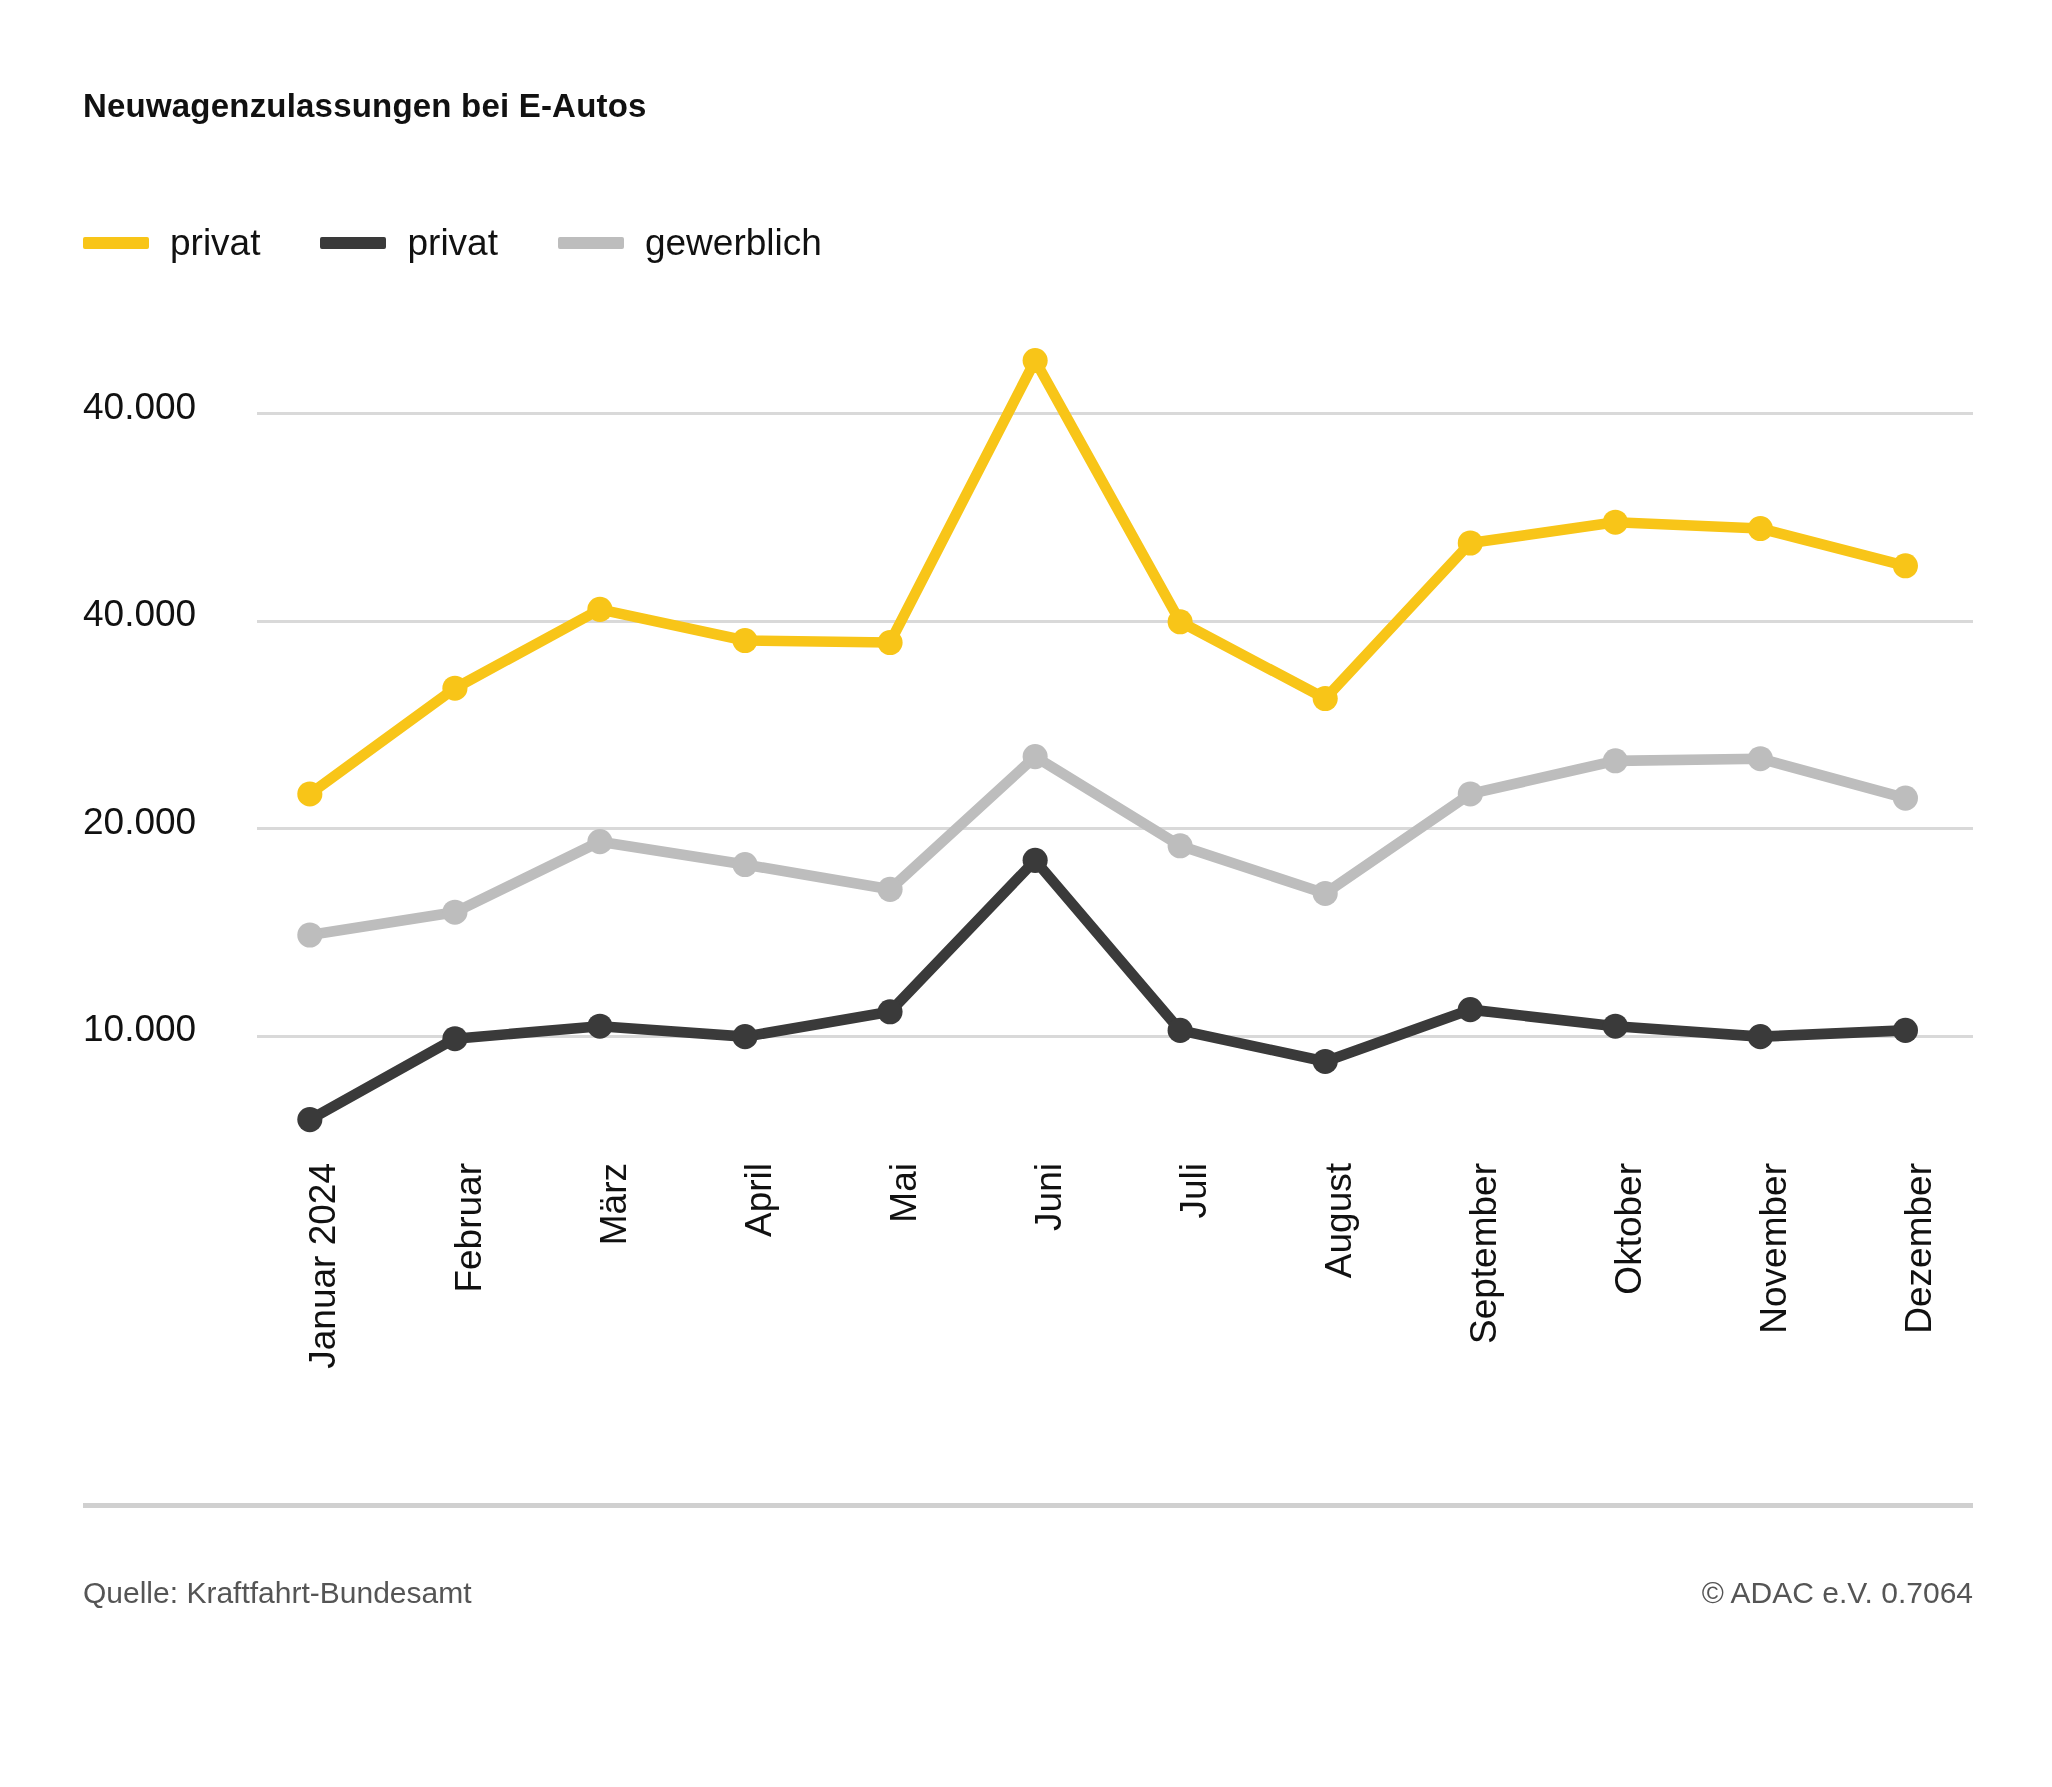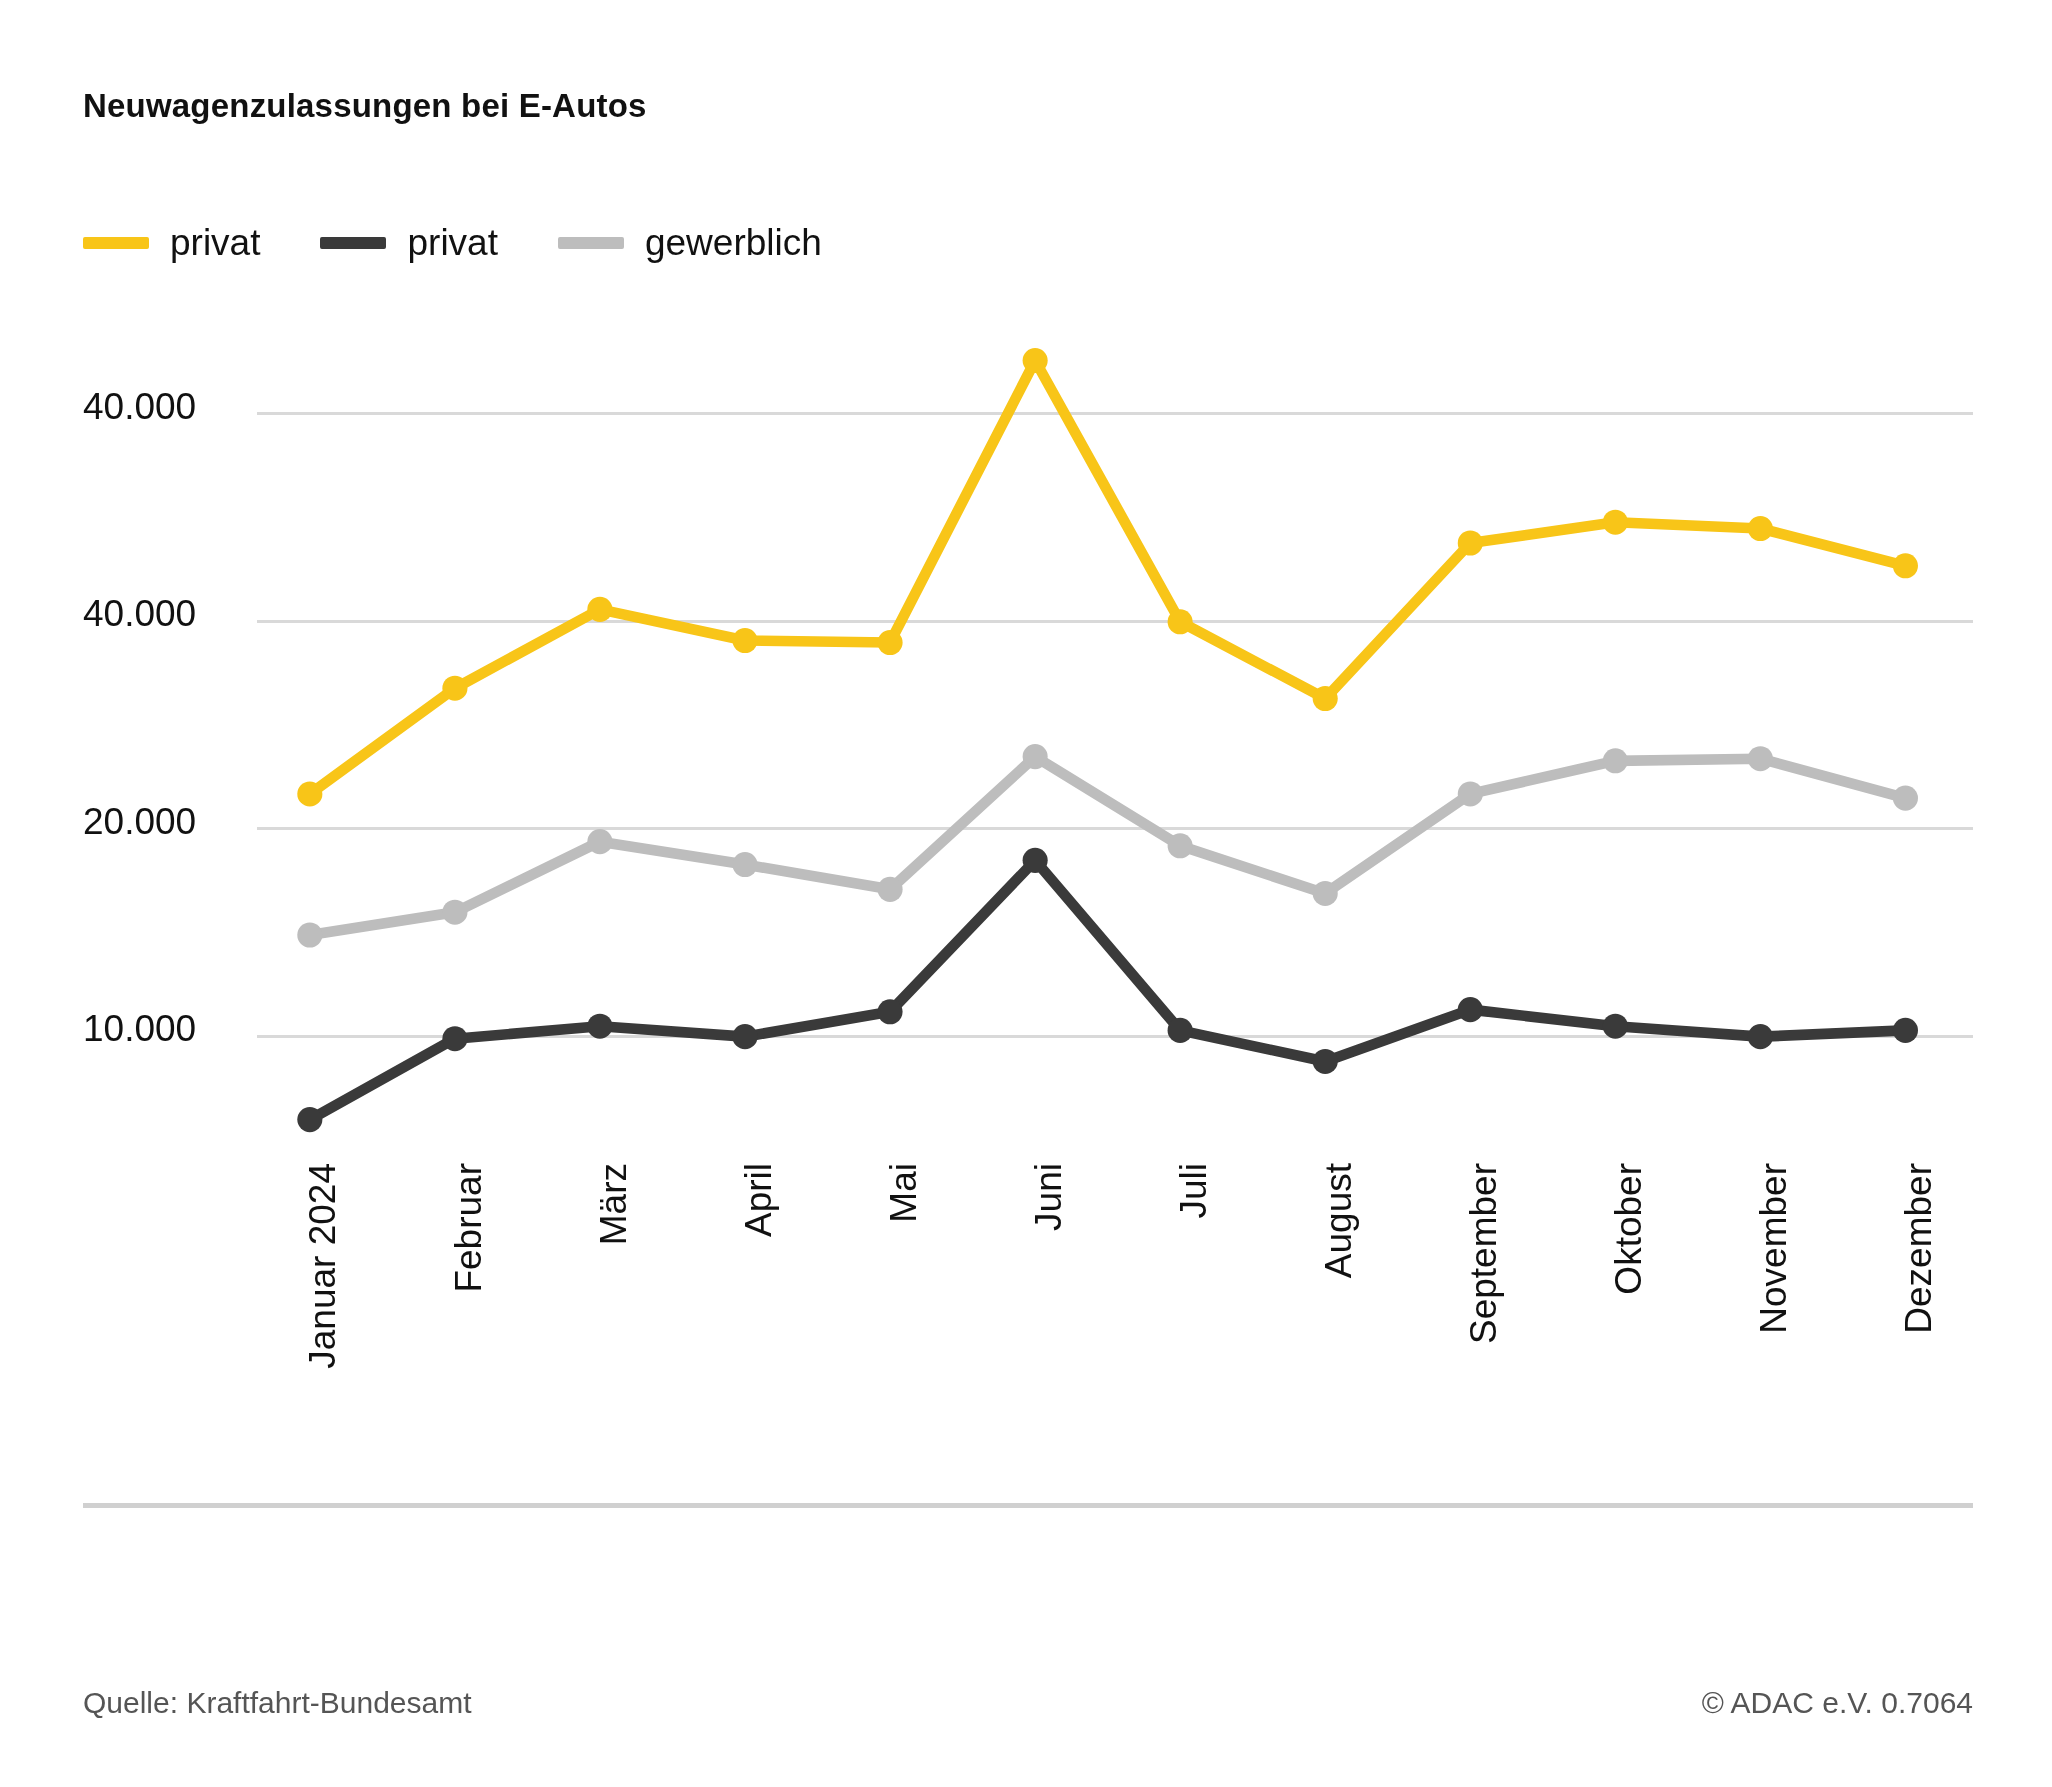--- a/index.html
+++ b/index.html
@@ -116,21 +116,21 @@
     left: 83px;
     top: 1503px;
     width: 1890px;
     height: 4.8px;
     background: #d0d0d0;
   }
 
   .footer {
     position: absolute;
     left: 83px;
-    top: 1686px;
+    top: 1576px;
     width: 1890px;
     display: flex;
     justify-content: space-between;
     font-size: 30px;
     color: #555555;
   }
 </style>
 </head>
 <body>
 

